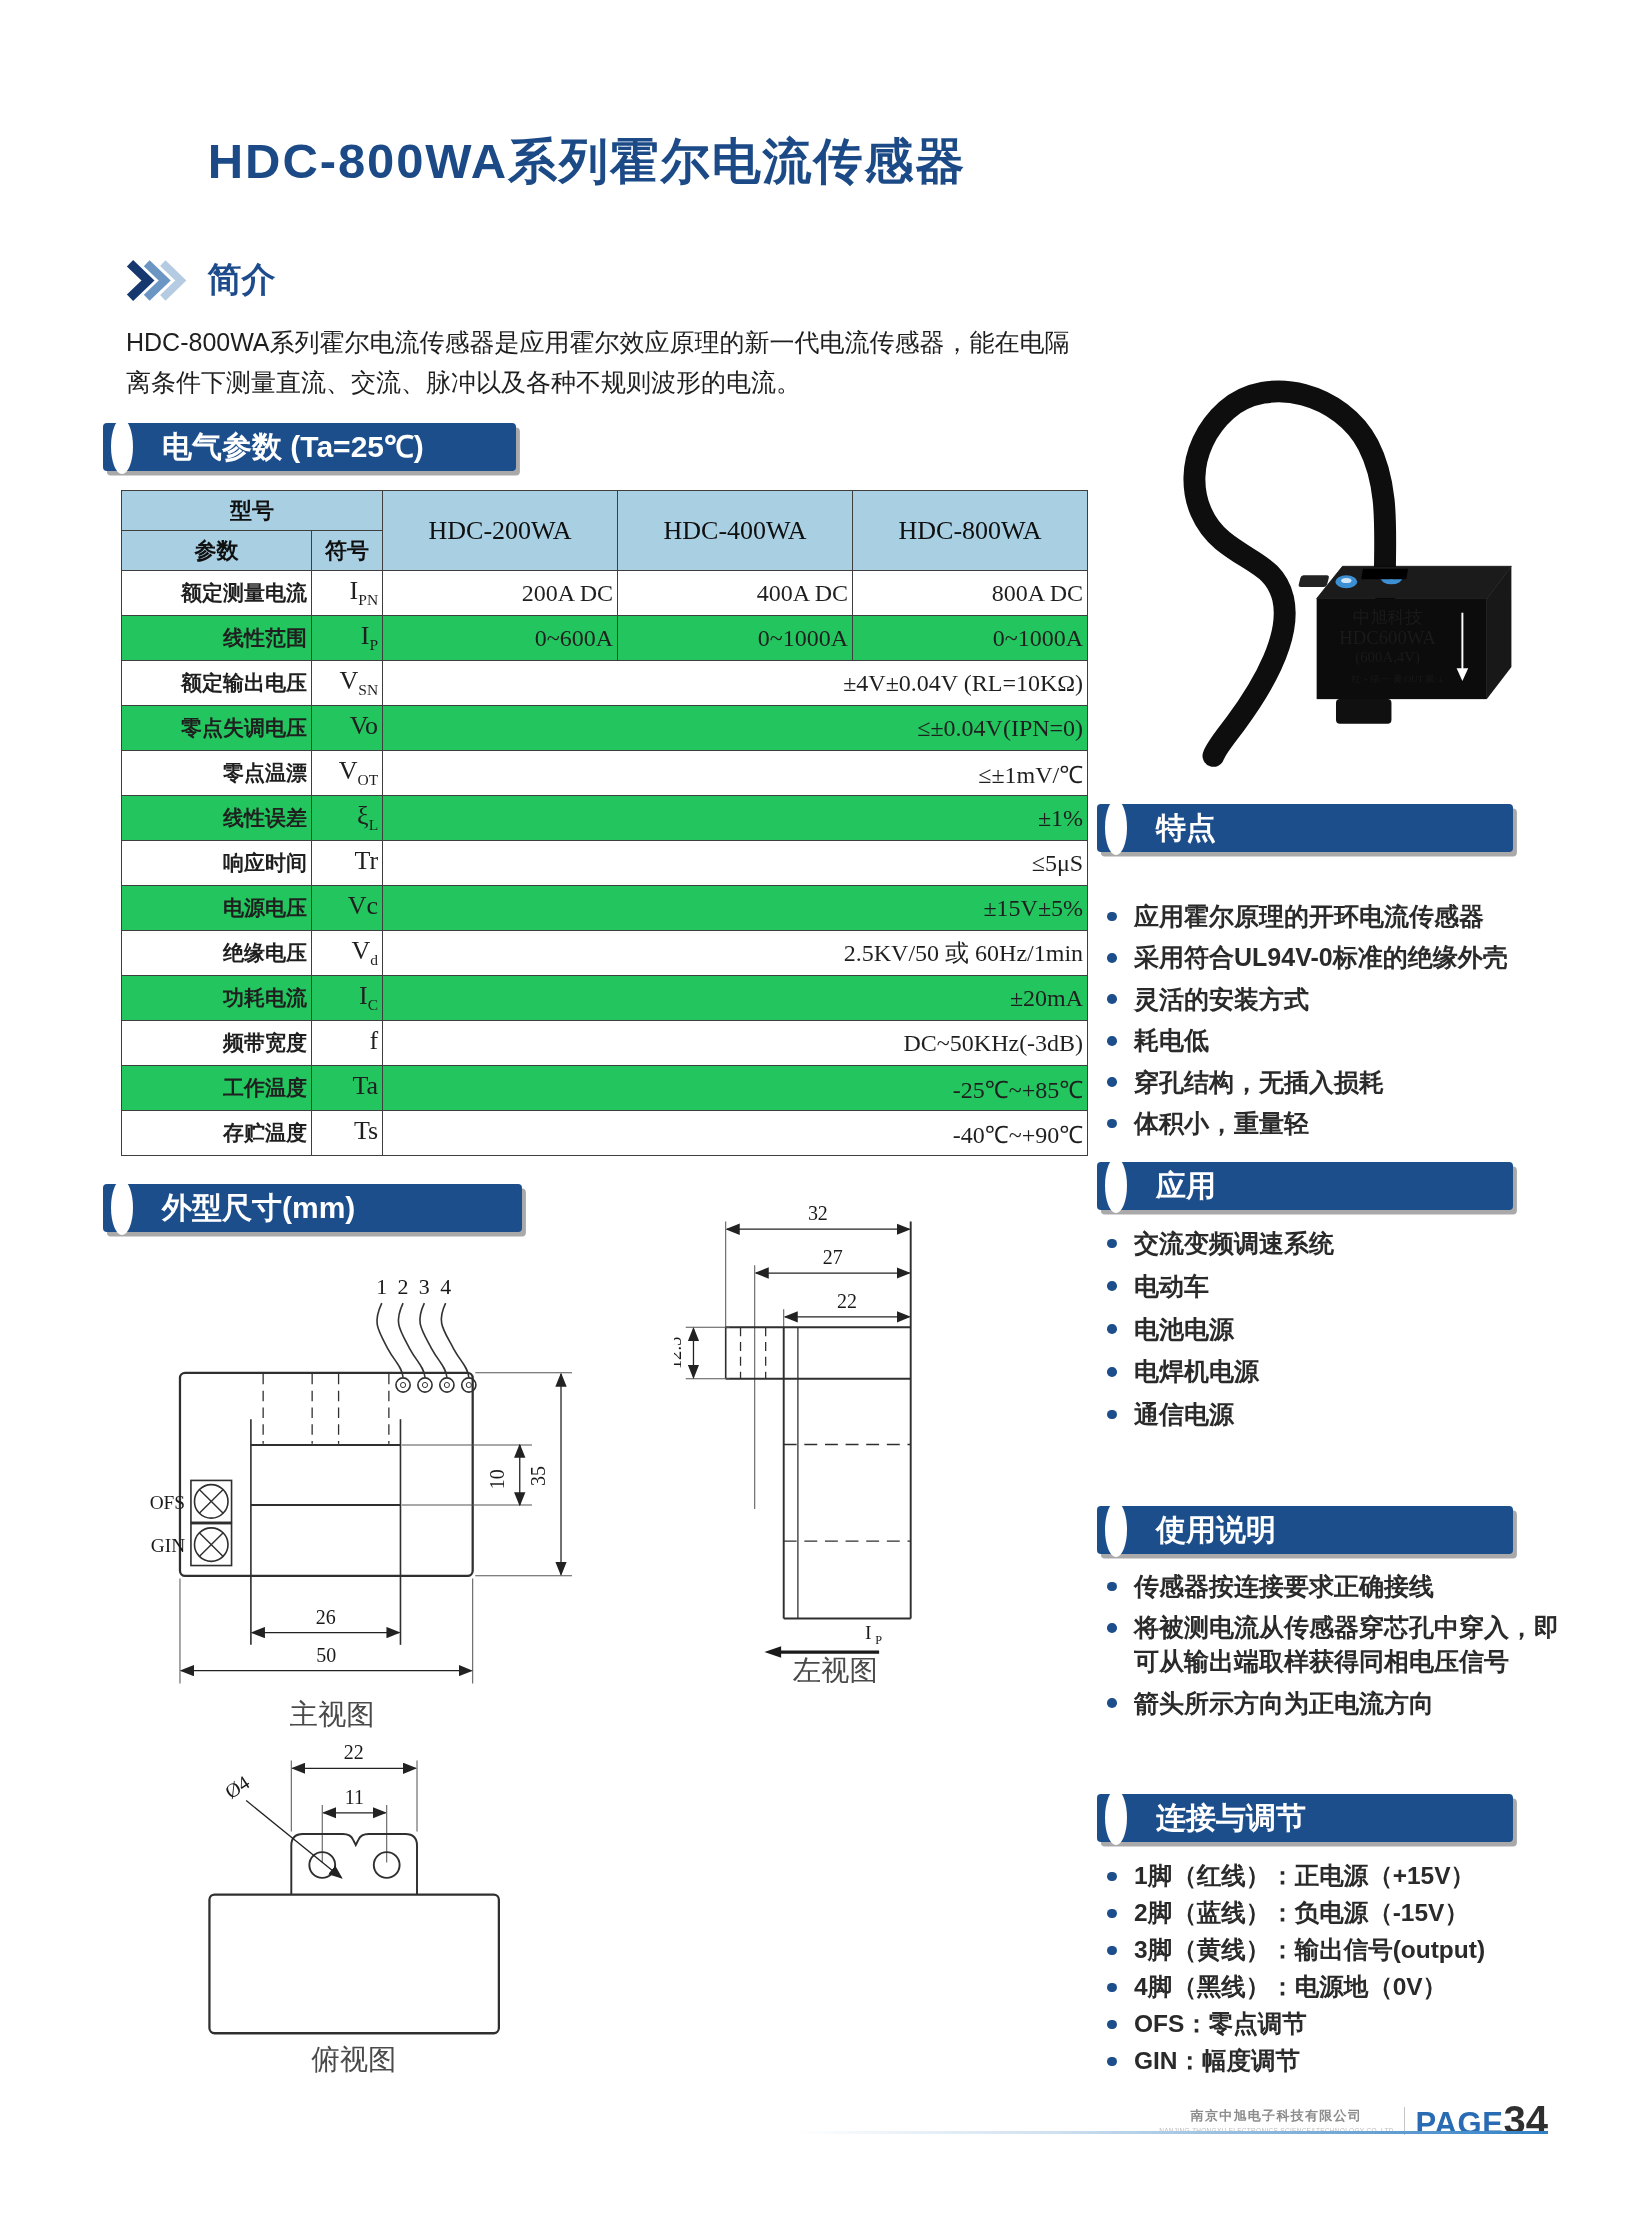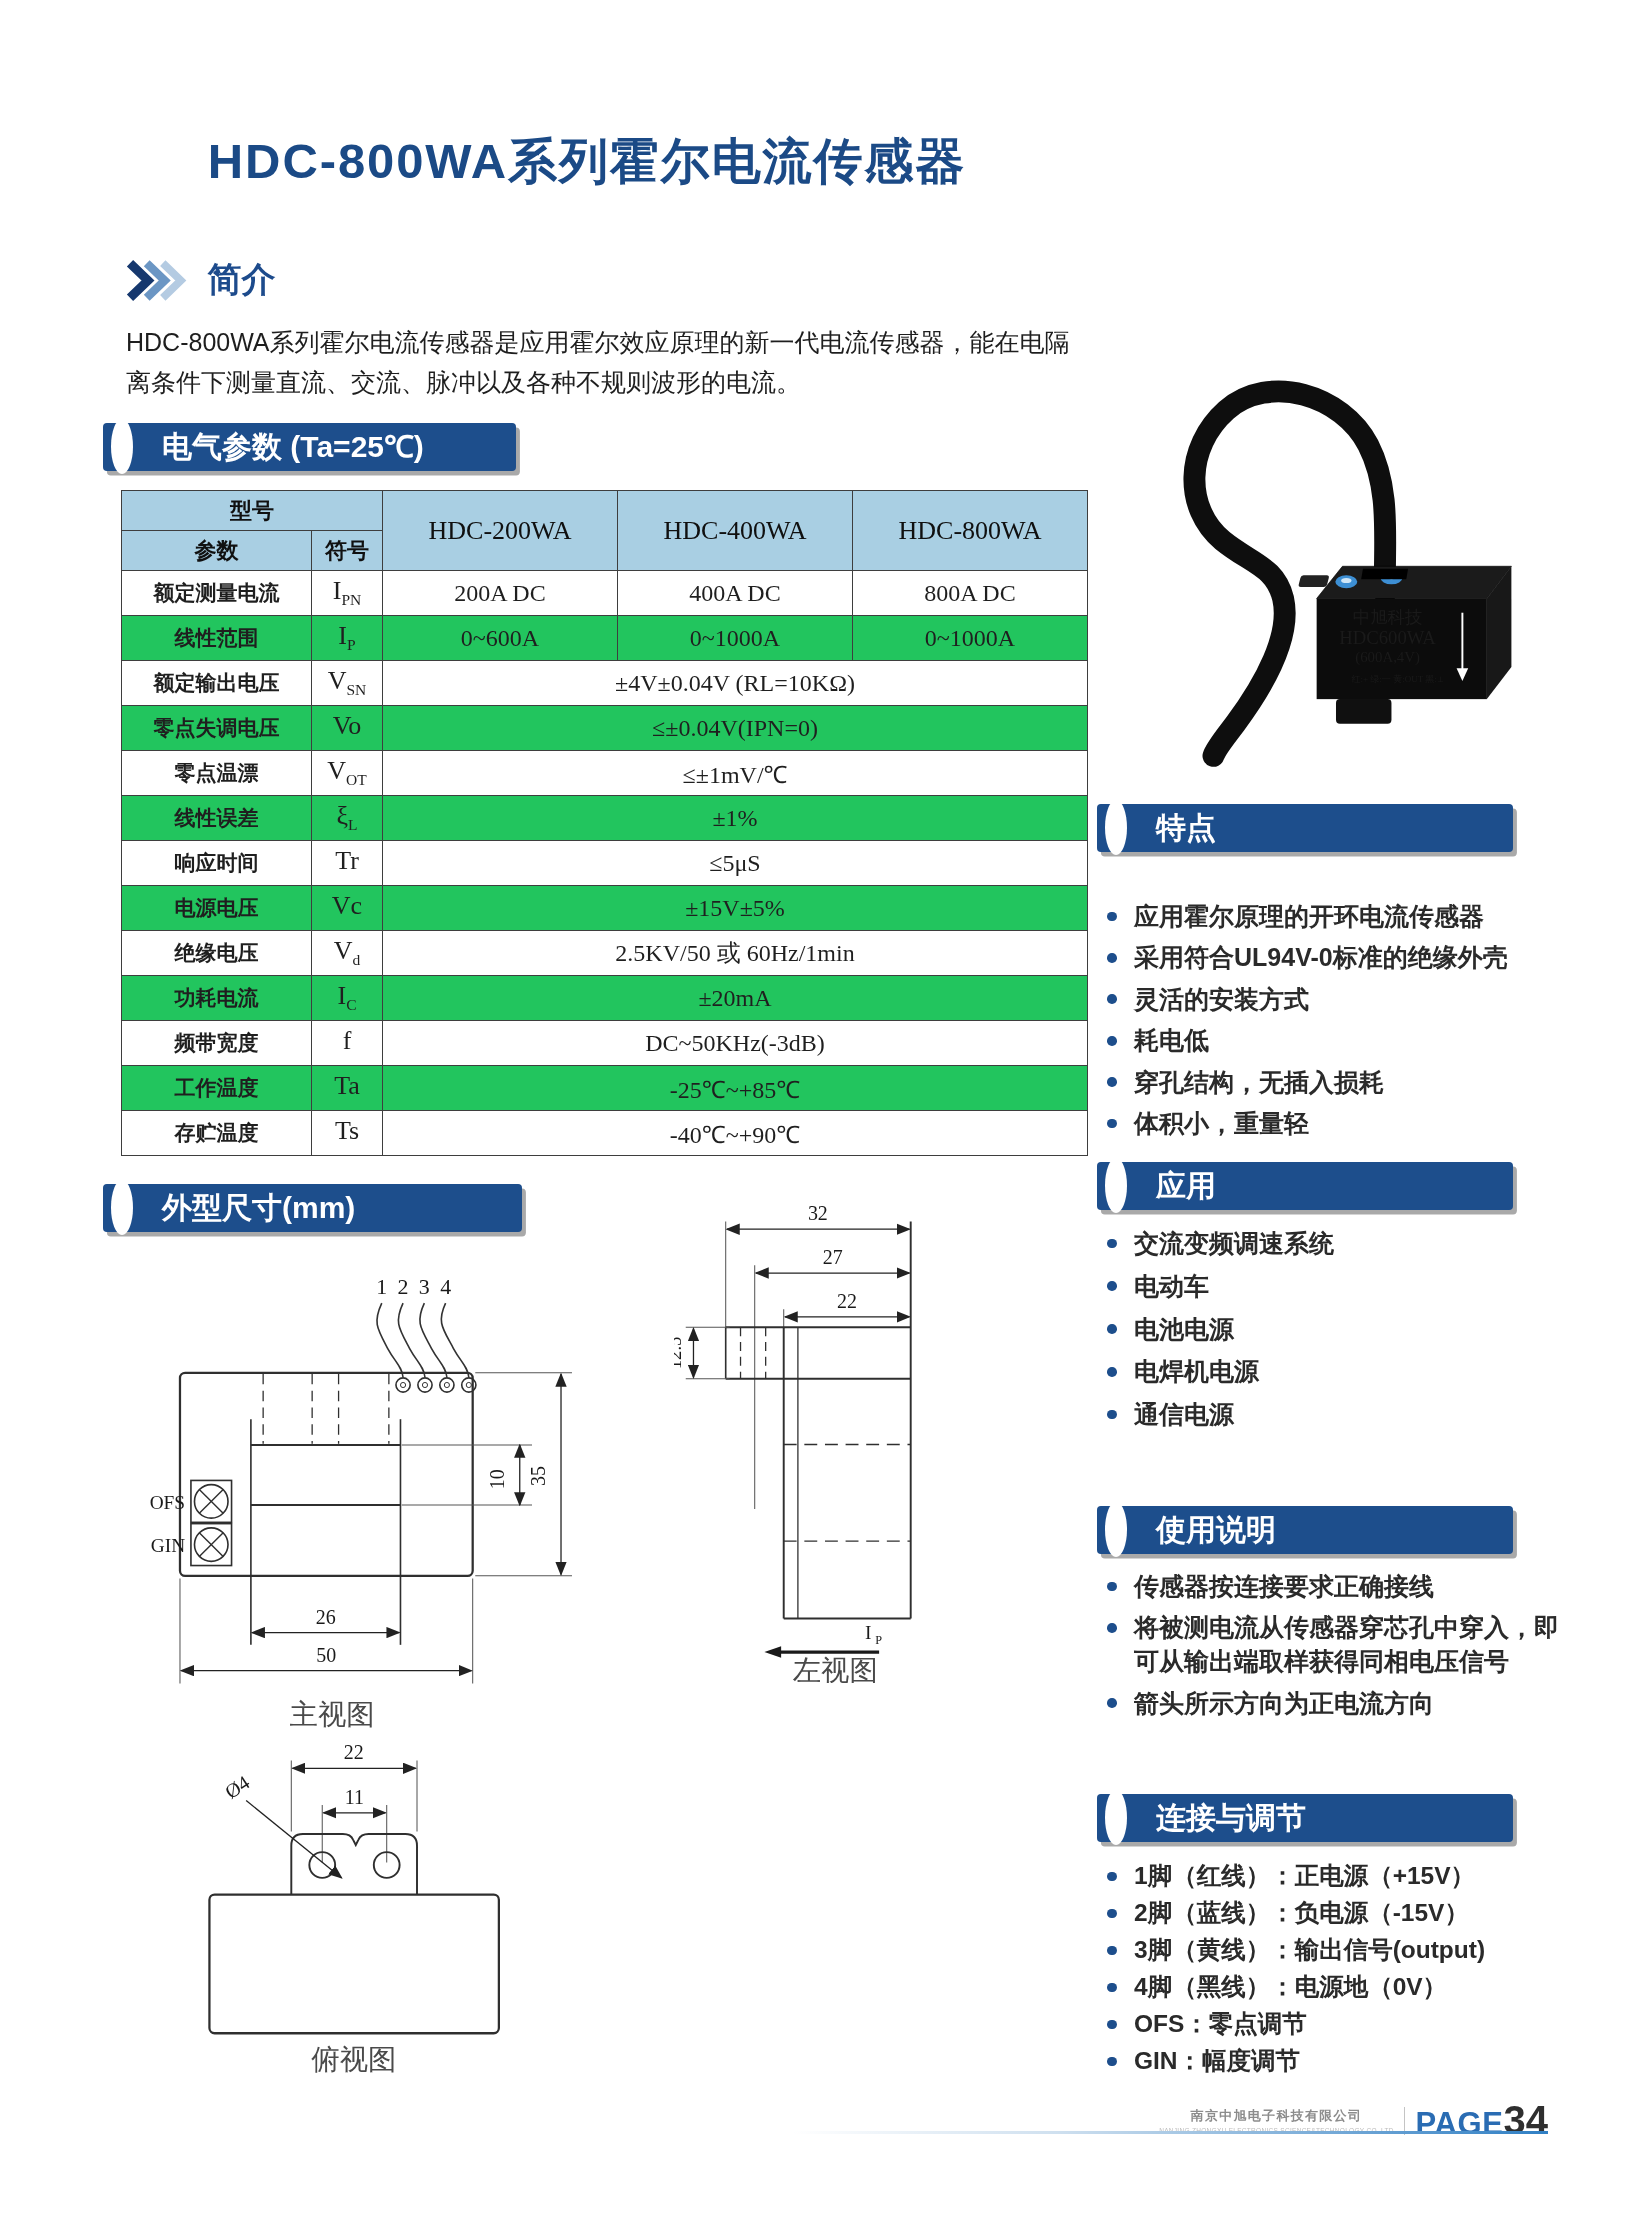--- a/index.html
+++ b/index.html
@@ -24,21 +24,21 @@
   .b-usage{left:1097px;top:1506px;width:416px;}
   .b-conn{left:1097px;top:1794px;width:416px;}
   
   .param-table{position:absolute;left:105px;top:490px;border-collapse:collapse;table-layout:fixed;
                width:966px;font-size:22px;margin-left:16px;}
   .param-table th,.param-table td{border-left:1.3px solid #3e3e3e;border-right:1.3px solid #3e3e3e;
                border-top:1.9px solid #3e3e3e;border-bottom:1.9px solid #3e3e3e;
                text-align:center;vertical-align:middle;padding:0 3.9px;box-sizing:border-box;}
   .param-table th{background:#a9cfe3;font-weight:bold;color:#101010;height:40px;}
   .param-table th.model{font-family:"Liberation Serif",serif;font-weight:normal;font-size:26px;}
-  .param-table td{height:45px;background:#ffffff;}
+  .param-table td{height:45px;background:#ffffff;text-align:right;}
   .param-table tr.alt td{background:#22c55e;}
   td.c-param{font-weight:bold;font-size:21px;}
   td.c-sym{font-family:"Liberation Serif",serif;font-size:26px;}
   .sym-sub{font-size:15.5px;vertical-align:sub;font-family:"Liberation Serif",serif;}
   td.c-val{font-family:"Liberation Serif",serif;font-size:24px;}
   
   .drawings{position:absolute;left:106px;top:1206px;width:974px;height:890px;}
   .svg-abs{position:absolute;}
   
   .blist{position:absolute;list-style:none;margin:0;padding:0;font-size:25px;font-weight:600;

